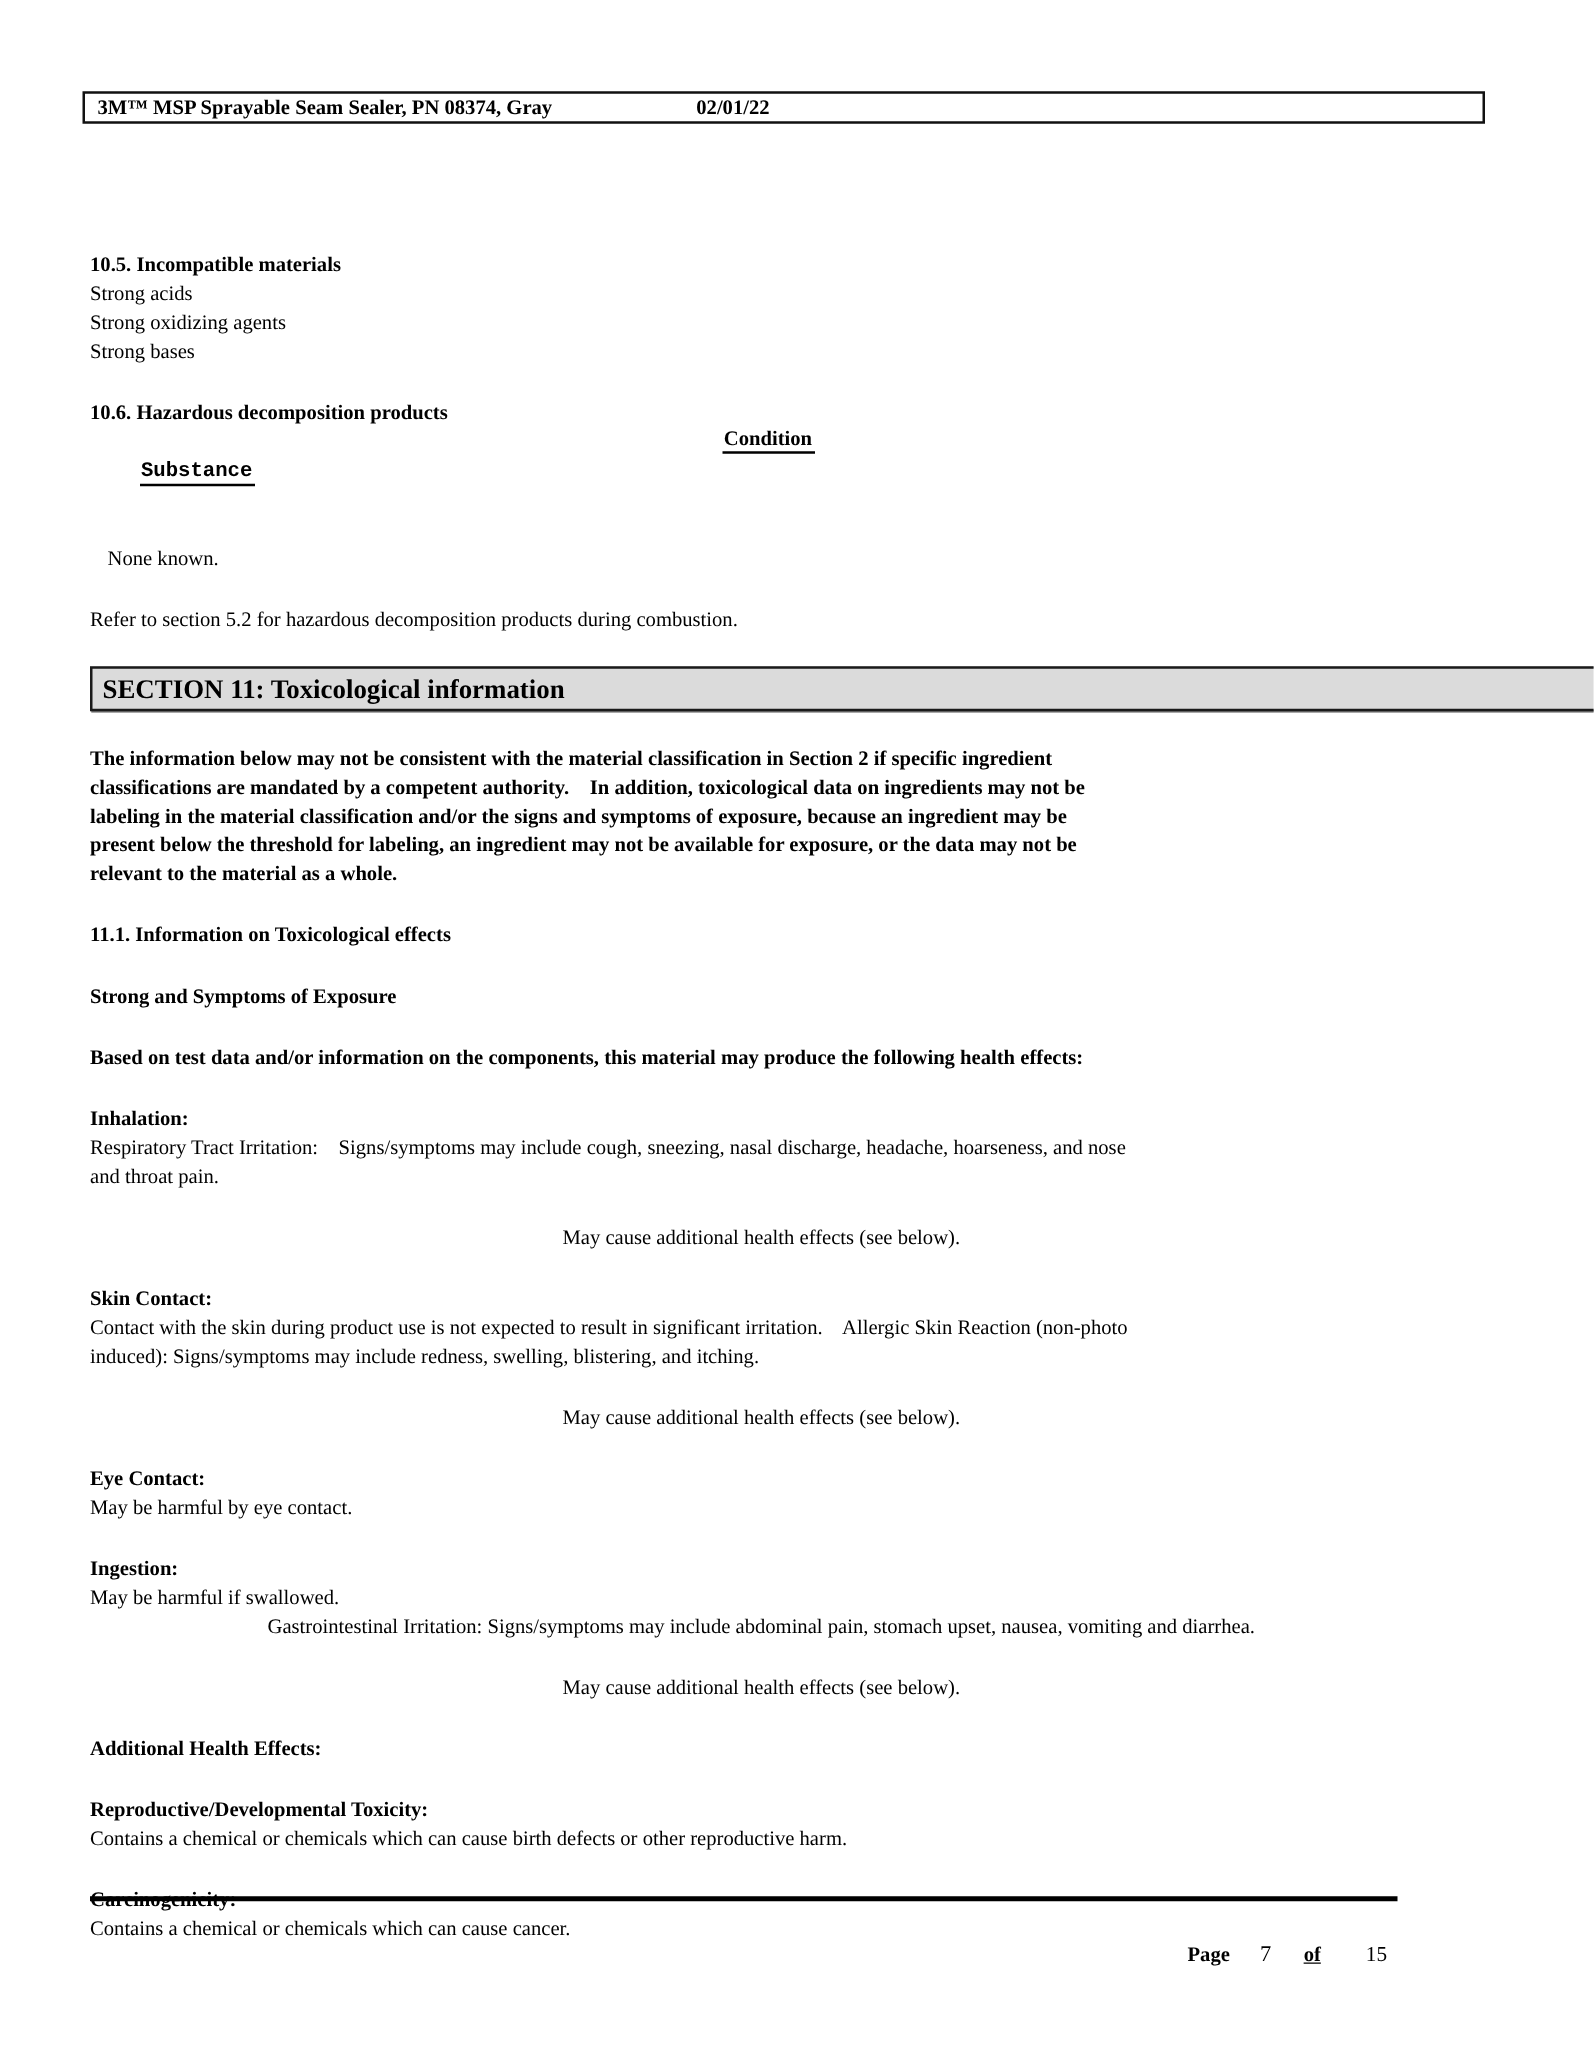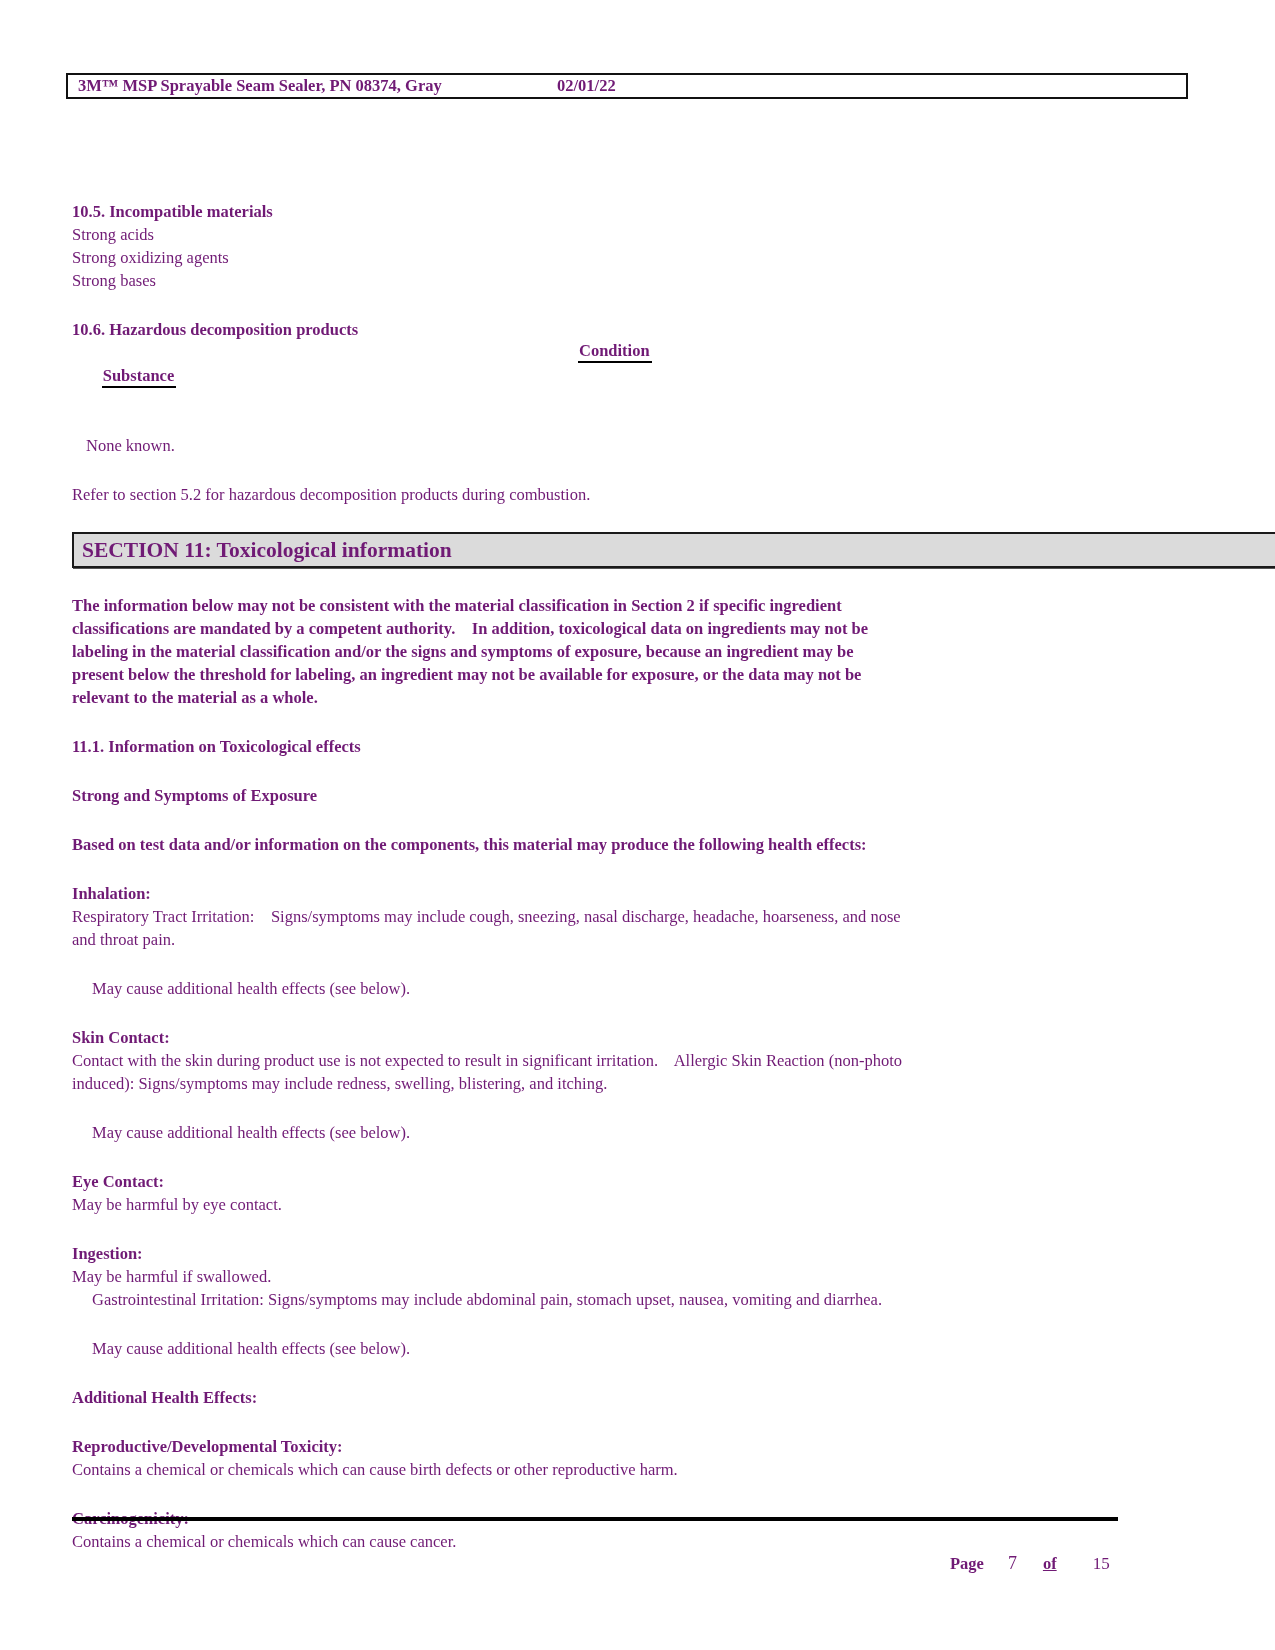--- a/index.html
+++ b/index.html
@@ -8,21 +8,21 @@
     background: #ffffff;
   }
   .page {
     position: relative;
     width: 1275px;
     height: 1650px;
     margin: 0 auto;
     background: #ffffff;
     font-family: "Liberation Serif", "DejaVu Serif", serif;
     font-size: 16.5px;
-    color: #701a75;
+    color: #000000;
     overflow: hidden;
   }
   
   .header-box {
     position: absolute;
     left: 66px;
     top: 73px;
     width: 1122px;
     height: 26px;
     border: 2px solid #111111;
@@ -47,31 +47,31 @@
   .content {
     position: absolute;
     left: 72px;
     top: 200px;
     width: 1054px;
     line-height: 23px;
   }
   .line { white-space: pre-wrap; }
   .b { font-weight: bold; }
   .gap { margin-top: 26px; }
-  .indent { padding-left: 20px; }
+  .indent { padding-left: 20px; text-align: center; }
   .indent-sm { padding-left: 14px; }
   .cols { position: relative; }
   .col-label {
     display: inline-block;
     font-weight: bold;
     border-bottom: 2px solid #000;
     padding: 0 2px 0 1px;
     line-height: 20px;
   }
-  .col-substance { margin-left: 5px; }
+  .col-substance { margin-left: 15px; font-family: Liberation Mono, monospace; }
   .col-condition { position: absolute; left: 506px; top: 0; }
   
   .section-banner {
     margin-top: 26px;
     width: 1225px;
     height: 36px;
     box-sizing: border-box;
     border: 2px solid #1a1a1a;
     background: #dbdbdb;
     display: flex;

